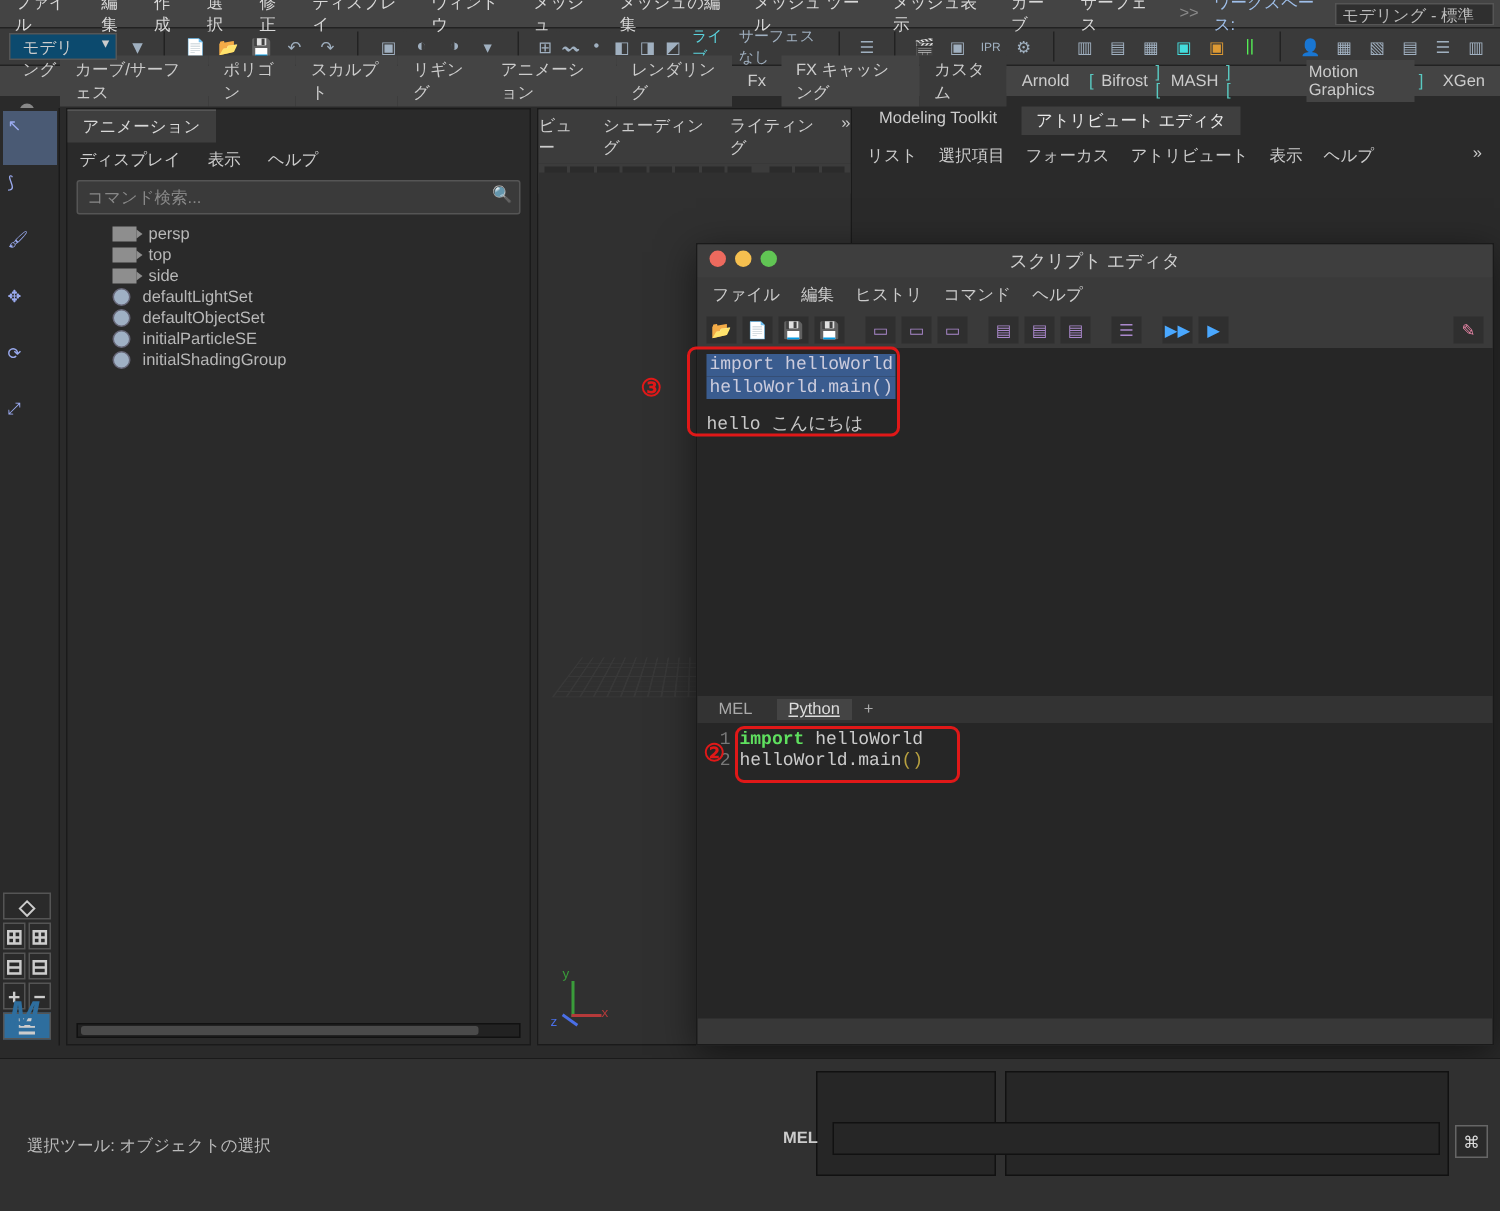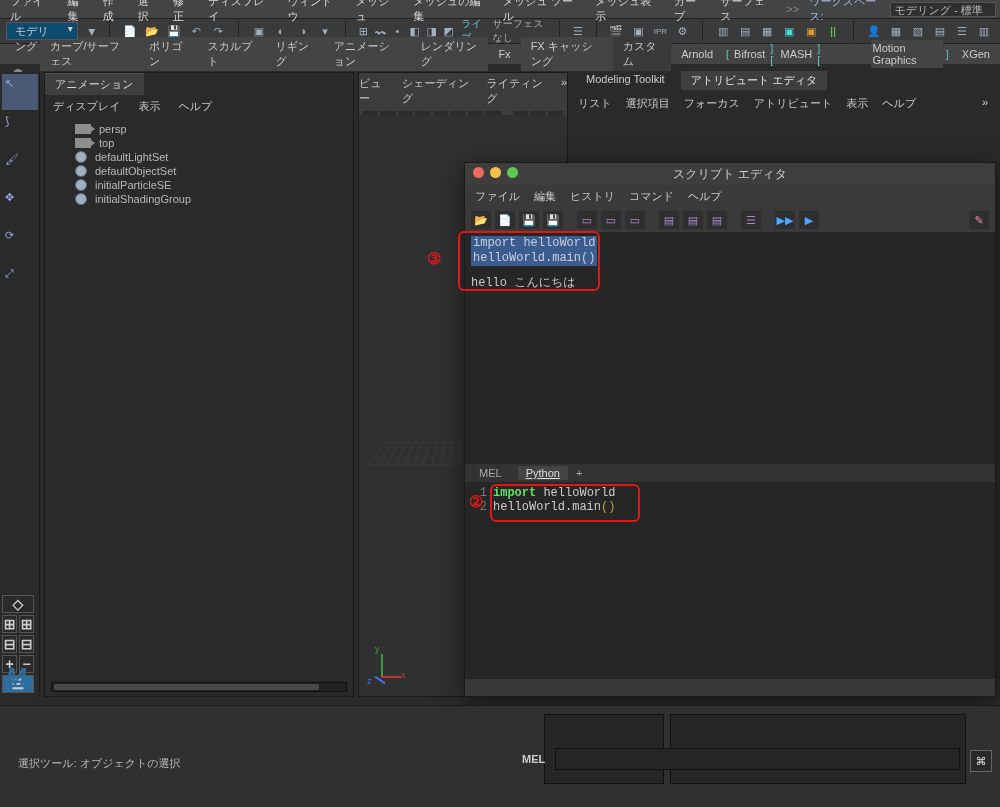--- a/index.html
+++ b/index.html
@@ -393,28 +393,36 @@
   </div>
 </div>
 
 <div class="outliner">
   <div class="outliner-tab">アニメーション</div>
   <div class="outliner-menus">
     <span>ディスプレイ</span>
     <span>表示</span>
     <span>ヘルプ</span>
   </div>
+  <div class="outliner-search">
+    <span>コマンド検索...</span>
+    <span class="mag">🔍</span>
+  </div>
   <div class="outliner-tree">
     <div class="outliner-item">
         <span class="cam-icon"></span>
         <span>persp</span>
       </div>
     <div class="outliner-item">
         <span class="cam-icon"></span>
         <span>top</span>
+      </div>
+    <div class="outliner-item">
+        <span class="cam-icon"></span>
+        <span>side</span>
       </div>
     <div class="outliner-item">
         <span class="sphere-icon"></span>
         <span>defaultLightSet</span>
       </div>
     <div class="outliner-item">
         <span class="sphere-icon"></span>
         <span>defaultObjectSet</span>
       </div>
     <div class="outliner-item">

